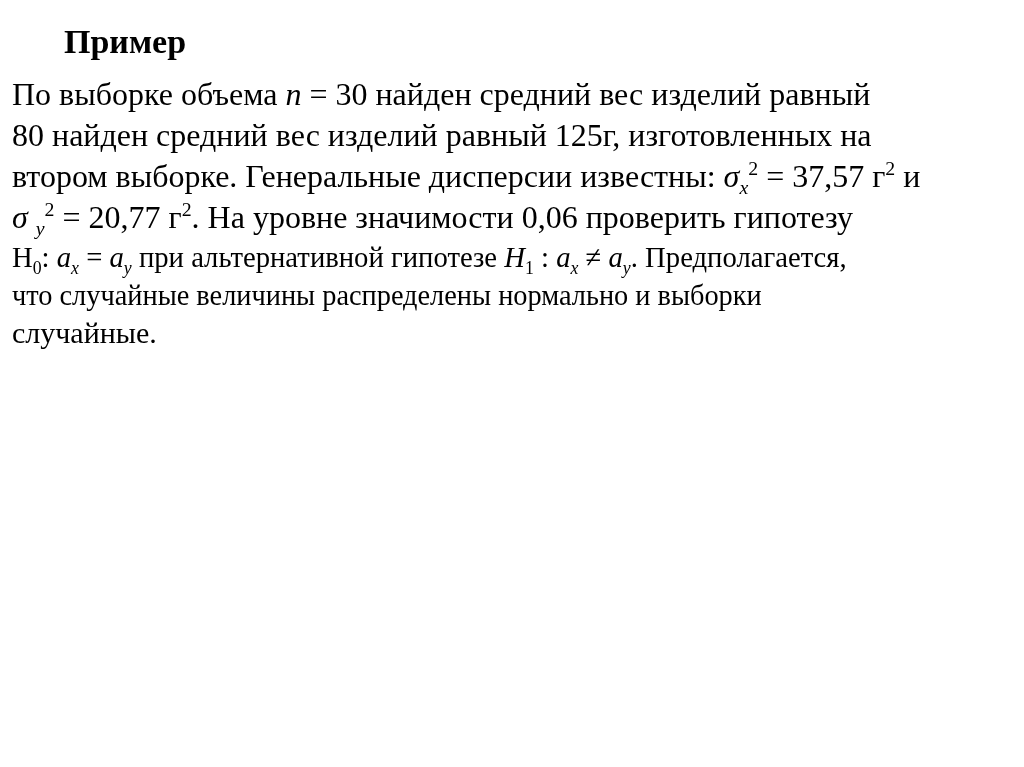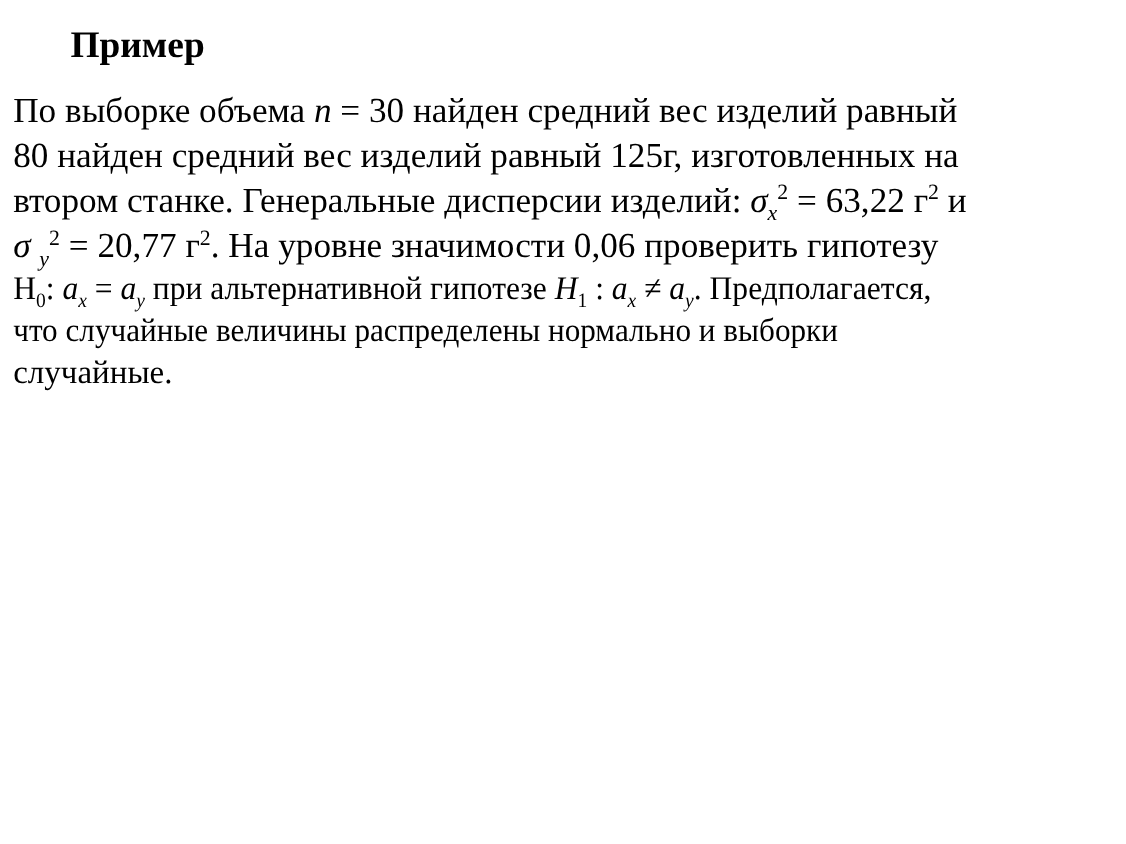--- a/index.html
+++ b/index.html
@@ -1,40 +1,40 @@
 <!DOCTYPE html>
 <html><head>
 <meta charset="utf-8">
 <style>
   html, body { margin: 0; padding: 0; background: #ffffff; }
   body { width: 1024px; height: 767px; position: relative; overflow: hidden;
          font-family: "Liberation Serif", "DejaVu Serif", serif; color: #000; }
   .title { position: absolute; left: 64px; top: 22px; font-size: 34px; font-weight: bold; line-height: 40px; }
-  .para { position: absolute; left: 12px; top: 80px; width: 1010px; }
+  .para { position: absolute; left: 12px; top: 74px; width: 1010px; }
   .line { white-space: nowrap; font-size: 32px; line-height: 41px; height: 41px; }
   .line.cond { font-size: 30px; line-height: 38px; height: 38px; transform-origin: left center; }
   .line.l6 { transform: scaleX(0.956); }
   .line.l7 { transform: scaleX(0.945); }
   i { font-style: italic; }
   sub, sup { font-size: 62%; line-height: 0; }
 </style>
 </head>
 <body>
 
 <div class="title">Пример</div>
 
 <div class="para">
   <div class="line">
     <span>По выборке объема </span><i>n</i><span> = 30 найден средний вес изделий равный</span>
   </div>
   <div class="line">
     <span>80 найден средний вес изделий равный 125г, изготовленных на</span>
   </div>
   <div class="line">
-    <span>втором станке. Генеральные дисперсии изделий: </span><i>σ</i><sub><i>x</i></sub><sup>2</sup><span> = 63,22 г</span><sup>2</sup><span> и</span>
+    <span>втором выборке. Генеральные дисперсии известны: </span><i>σ</i><sub><i>x</i></sub><sup>2</sup><span> = 37,57 г</span><sup>2</sup><span> и</span>
   </div>
   <div class="line">
     <i>σ </i><sub><i>y</i></sub><sup>2</sup><span> = 20,77 г</span><sup>2</sup><span>. На уровне значимости 0,06 проверить гипотезу</span>
   </div>
   <div class="line cond l6">
     <span>H</span><sub>0</sub><span>: </span><i>a</i><sub><i>x</i></sub><span> = </span><i>a</i><sub><i>y</i></sub><span> при альтернативной гипотезе </span><i>H</i><sub>1</sub><span> : </span><i>a</i><sub><i>x</i></sub><span> ≠ </span><i>a</i><sub><i>y</i></sub><span>. Предполагается,</span>
   </div>
   <div class="line cond l7">
     <span>что случайные величины распределены нормально и выборки</span>
   </div>

